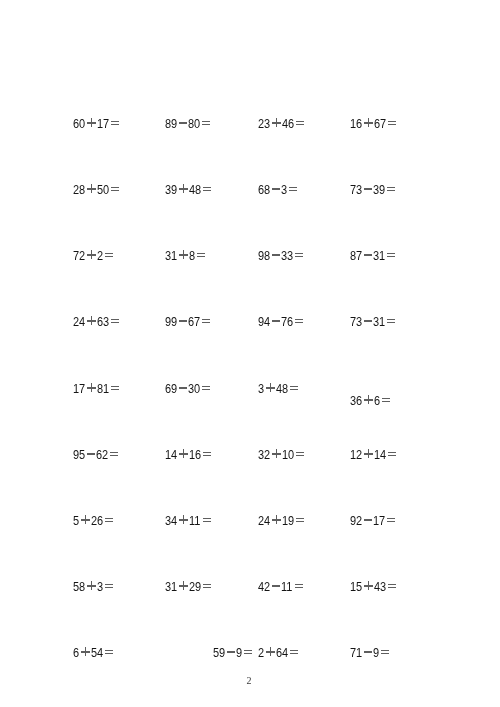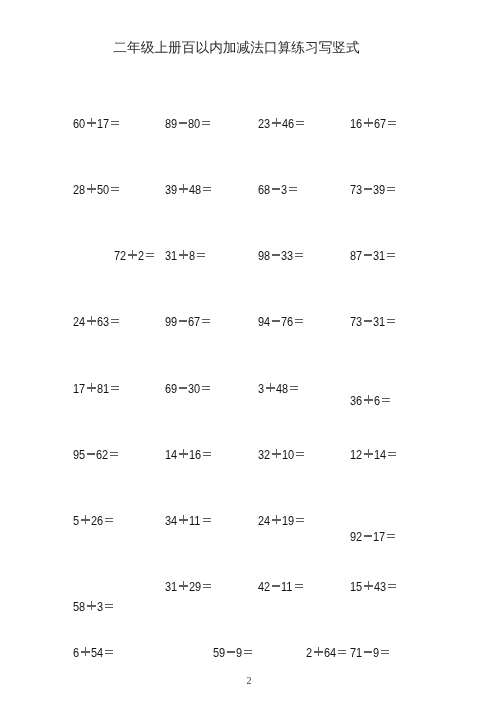--- a/index.html
+++ b/index.html
@@ -94,36 +94,35 @@
     font-size: 10px;
     line-height: 10px;
     color: #3a3a3a;
     will-change: transform;
   }
 </style>
 </head>
 <body>
 
 <div class="page">
-  <div class="worksheet-title">二年级上册百以内加减法口算练习写竖式</div>
   <div class="problem-grid">
       <div class="problem-row">
         <div class="problem-cell" style="left: 0px;"><span class="num num-2">60</span><span class="op op-plus"><i class="bar-h"></i><i class="bar-v"></i></span><span class="num num-2">17</span><span class="op op-eq"><i class="bar-t"></i><i class="bar-b"></i></span></div>
         <div class="problem-cell" style="left: 92.7px;"><span class="num num-2">89</span><span class="op op-minus"><i class="bar-h"></i></span><span class="num num-2">80</span><span class="op op-eq"><i class="bar-t"></i><i class="bar-b"></i></span></div>
         <div class="problem-cell" style="left: 185.5px;"><span class="num num-2">23</span><span class="op op-plus"><i class="bar-h"></i><i class="bar-v"></i></span><span class="num num-2">46</span><span class="op op-eq"><i class="bar-t"></i><i class="bar-b"></i></span></div>
         <div class="problem-cell" style="left: 277.6px;"><span class="num num-2">16</span><span class="op op-plus"><i class="bar-h"></i><i class="bar-v"></i></span><span class="num num-2">67</span><span class="op op-eq"><i class="bar-t"></i><i class="bar-b"></i></span></div>
       </div>
       <div class="problem-row">
         <div class="problem-cell" style="left: 0px;"><span class="num num-2">28</span><span class="op op-plus"><i class="bar-h"></i><i class="bar-v"></i></span><span class="num num-2">50</span><span class="op op-eq"><i class="bar-t"></i><i class="bar-b"></i></span></div>
         <div class="problem-cell" style="left: 92.7px;"><span class="num num-2">39</span><span class="op op-plus"><i class="bar-h"></i><i class="bar-v"></i></span><span class="num num-2">48</span><span class="op op-eq"><i class="bar-t"></i><i class="bar-b"></i></span></div>
         <div class="problem-cell" style="left: 185.5px;"><span class="num num-2">68</span><span class="op op-minus"><i class="bar-h"></i></span><span class="num num-1">3</span><span class="op op-eq"><i class="bar-t"></i><i class="bar-b"></i></span></div>
         <div class="problem-cell" style="left: 277.6px;"><span class="num num-2">73</span><span class="op op-minus"><i class="bar-h"></i></span><span class="num num-2">39</span><span class="op op-eq"><i class="bar-t"></i><i class="bar-b"></i></span></div>
       </div>
       <div class="problem-row">
-        <div class="problem-cell" style="left: 0px; margin-left: 41px;"><span class="num num-2">72</span><span class="op op-plus"><i class="bar-h"></i><i class="bar-v"></i></span><span class="num num-1">2</span><span class="op op-eq"><i class="bar-t"></i><i class="bar-b"></i></span></div>
+        <div class="problem-cell" style="left: 0px;"><span class="num num-2">72</span><span class="op op-plus"><i class="bar-h"></i><i class="bar-v"></i></span><span class="num num-1">2</span><span class="op op-eq"><i class="bar-t"></i><i class="bar-b"></i></span></div>
         <div class="problem-cell" style="left: 92.7px;"><span class="num num-2">31</span><span class="op op-plus"><i class="bar-h"></i><i class="bar-v"></i></span><span class="num num-1">8</span><span class="op op-eq"><i class="bar-t"></i><i class="bar-b"></i></span></div>
         <div class="problem-cell" style="left: 185.5px;"><span class="num num-2">98</span><span class="op op-minus"><i class="bar-h"></i></span><span class="num num-2">33</span><span class="op op-eq"><i class="bar-t"></i><i class="bar-b"></i></span></div>
         <div class="problem-cell" style="left: 277.6px;"><span class="num num-2">87</span><span class="op op-minus"><i class="bar-h"></i></span><span class="num num-2">31</span><span class="op op-eq"><i class="bar-t"></i><i class="bar-b"></i></span></div>
       </div>
       <div class="problem-row">
         <div class="problem-cell" style="left: 0px;"><span class="num num-2">24</span><span class="op op-plus"><i class="bar-h"></i><i class="bar-v"></i></span><span class="num num-2">63</span><span class="op op-eq"><i class="bar-t"></i><i class="bar-b"></i></span></div>
         <div class="problem-cell" style="left: 92.7px; text-align: right;"><span class="num num-2">99</span><span class="op op-minus"><i class="bar-h"></i></span><span class="num num-2">67</span><span class="op op-eq"><i class="bar-t"></i><i class="bar-b"></i></span></div>
         <div class="problem-cell" style="left: 185.5px;"><span class="num num-2">94</span><span class="op op-minus"><i class="bar-h"></i></span><span class="num num-2">76</span><span class="op op-eq"><i class="bar-t"></i><i class="bar-b"></i></span></div>
         <div class="problem-cell" style="left: 277.6px;"><span class="num num-2">73</span><span class="op op-minus"><i class="bar-h"></i></span><span class="num num-2">31</span><span class="op op-eq"><i class="bar-t"></i><i class="bar-b"></i></span></div>
       </div>
@@ -136,29 +135,29 @@
       <div class="problem-row">
         <div class="problem-cell" style="left: 0px;"><span class="num num-2">95</span><span class="op op-minus"><i class="bar-h"></i></span><span class="num num-2">62</span><span class="op op-eq"><i class="bar-t"></i><i class="bar-b"></i></span></div>
         <div class="problem-cell" style="left: 92.7px;"><span class="num num-2">14</span><span class="op op-plus"><i class="bar-h"></i><i class="bar-v"></i></span><span class="num num-2">16</span><span class="op op-eq"><i class="bar-t"></i><i class="bar-b"></i></span></div>
         <div class="problem-cell" style="left: 185.5px;"><span class="num num-2">32</span><span class="op op-plus"><i class="bar-h"></i><i class="bar-v"></i></span><span class="num num-2">10</span><span class="op op-eq"><i class="bar-t"></i><i class="bar-b"></i></span></div>
         <div class="problem-cell" style="left: 277.6px;"><span class="num num-2">12</span><span class="op op-plus"><i class="bar-h"></i><i class="bar-v"></i></span><span class="num num-2">14</span><span class="op op-eq"><i class="bar-t"></i><i class="bar-b"></i></span></div>
       </div>
       <div class="problem-row">
         <div class="problem-cell" style="left: 0px;"><span class="num num-1">5</span><span class="op op-plus"><i class="bar-h"></i><i class="bar-v"></i></span><span class="num num-2">26</span><span class="op op-eq"><i class="bar-t"></i><i class="bar-b"></i></span></div>
         <div class="problem-cell" style="left: 92.7px;"><span class="num num-2">34</span><span class="op op-plus"><i class="bar-h"></i><i class="bar-v"></i></span><span class="num num-2">11</span><span class="op op-eq"><i class="bar-t"></i><i class="bar-b"></i></span></div>
         <div class="problem-cell" style="left: 185.5px;"><span class="num num-2">24</span><span class="op op-plus"><i class="bar-h"></i><i class="bar-v"></i></span><span class="num num-2">19</span><span class="op op-eq"><i class="bar-t"></i><i class="bar-b"></i></span></div>
-        <div class="problem-cell" style="left: 277.6px; margin-top: 16px;"><span class="num num-2">92</span><span class="op op-minus"><i class="bar-h"></i></span><span class="num num-2">17</span><span class="op op-eq"><i class="bar-t"></i><i class="bar-b"></i></span></div>
+        <div class="problem-cell" style="left: 277.6px;"><span class="num num-2">92</span><span class="op op-minus"><i class="bar-h"></i></span><span class="num num-2">17</span><span class="op op-eq"><i class="bar-t"></i><i class="bar-b"></i></span></div>
       </div>
       <div class="problem-row">
-        <div class="problem-cell" style="left: 0px; margin-top: 20px;"><span class="num num-2">58</span><span class="op op-plus"><i class="bar-h"></i><i class="bar-v"></i></span><span class="num num-1">3</span><span class="op op-eq"><i class="bar-t"></i><i class="bar-b"></i></span></div>
+        <div class="problem-cell" style="left: 0px;"><span class="num num-2">58</span><span class="op op-plus"><i class="bar-h"></i><i class="bar-v"></i></span><span class="num num-1">3</span><span class="op op-eq"><i class="bar-t"></i><i class="bar-b"></i></span></div>
         <div class="problem-cell" style="left: 92.7px;"><span class="num num-2">31</span><span class="op op-plus"><i class="bar-h"></i><i class="bar-v"></i></span><span class="num num-2">29</span><span class="op op-eq"><i class="bar-t"></i><i class="bar-b"></i></span></div>
         <div class="problem-cell" style="left: 185.5px;"><span class="num num-2">42</span><span class="op op-minus"><i class="bar-h"></i></span><span class="num num-2">11</span><span class="op op-eq"><i class="bar-t"></i><i class="bar-b"></i></span></div>
         <div class="problem-cell" style="left: 277.6px;"><span class="num num-2">15</span><span class="op op-plus"><i class="bar-h"></i><i class="bar-v"></i></span><span class="num num-2">43</span><span class="op op-eq"><i class="bar-t"></i><i class="bar-b"></i></span></div>
       </div>
       <div class="problem-row">
         <div class="problem-cell" style="left: 0px;"><span class="num num-1">6</span><span class="op op-plus"><i class="bar-h"></i><i class="bar-v"></i></span><span class="num num-2">54</span><span class="op op-eq"><i class="bar-t"></i><i class="bar-b"></i></span></div>
         <div class="problem-cell" style="left: 92.7px; padding-left: 48px;"><span class="num num-2">59</span><span class="op op-minus"><i class="bar-h"></i></span><span class="num num-1">9</span><span class="op op-eq"><i class="bar-t"></i><i class="bar-b"></i></span></div>
-        <div class="problem-cell" style="left: 185.5px; margin-left: 48px;"><span class="num num-1">2</span><span class="op op-plus"><i class="bar-h"></i><i class="bar-v"></i></span><span class="num num-2">64</span><span class="op op-eq"><i class="bar-t"></i><i class="bar-b"></i></span></div>
+        <div class="problem-cell" style="left: 185.5px;"><span class="num num-1">2</span><span class="op op-plus"><i class="bar-h"></i><i class="bar-v"></i></span><span class="num num-2">64</span><span class="op op-eq"><i class="bar-t"></i><i class="bar-b"></i></span></div>
         <div class="problem-cell" style="left: 277.6px;"><span class="num num-2">71</span><span class="op op-minus"><i class="bar-h"></i></span><span class="num num-1">9</span><span class="op op-eq"><i class="bar-t"></i><i class="bar-b"></i></span></div>
       </div>
     </div>
   <div class="page-number">2</div>
 </div>
 
 </body></html>

